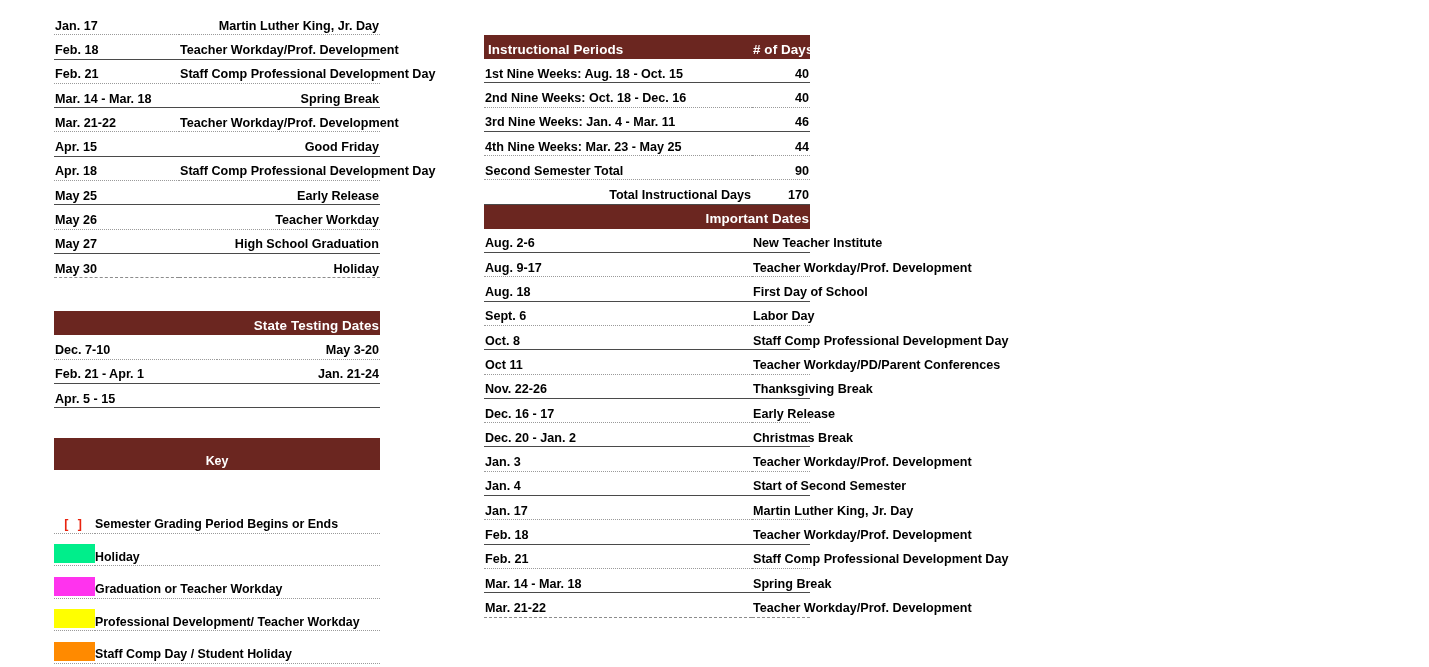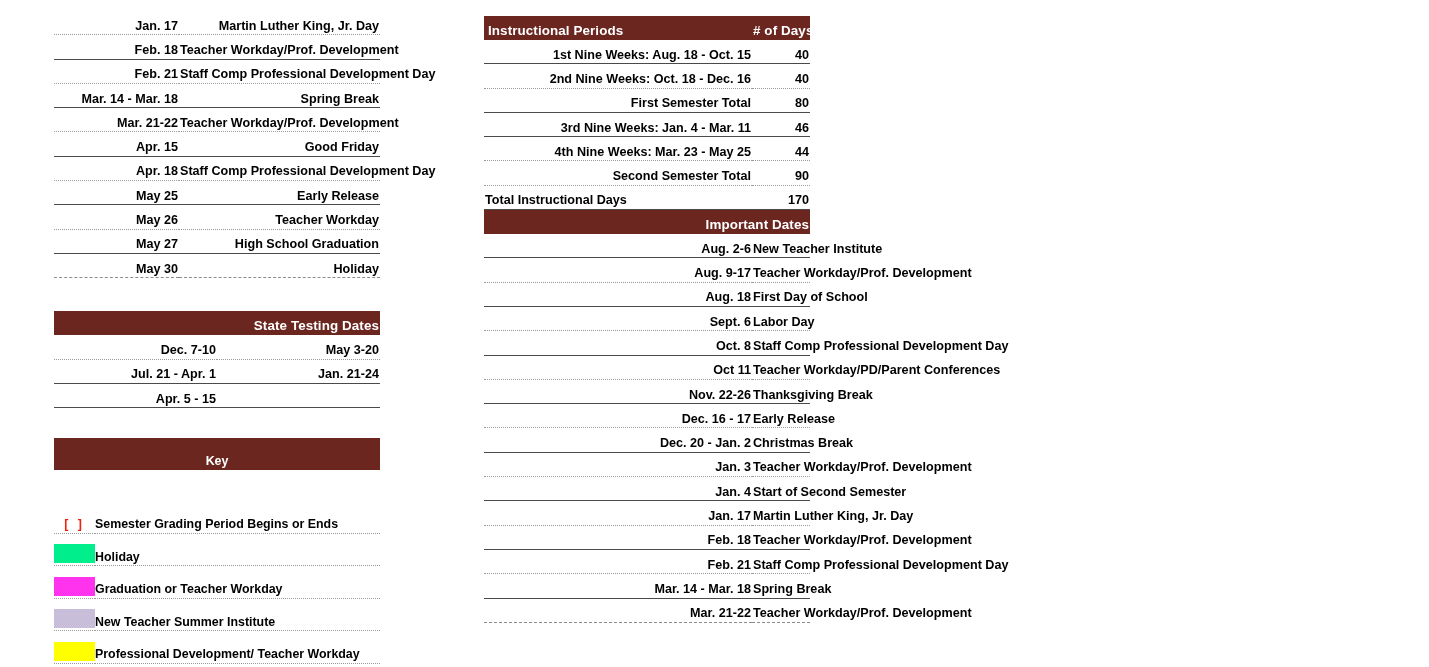--- a/index.html
+++ b/index.html
@@ -18,21 +18,21 @@
 
   .col-left {
     position: absolute;
     left: 54px;
     top: 11px;
     width: 326px;
   }
   .col-right {
     position: absolute;
     left: 484px;
-    top: 16px;
+    top: 35px;
     width: 326px;
   }
 
   table.cal {
     border-collapse: collapse;
     width: 100%;
     table-layout: fixed;
   }
   table.cal td {
     font-size: 12.6px;
@@ -43,23 +43,23 @@
     vertical-align: bottom;
     white-space: nowrap;
     overflow: visible;
   }
 
   
   .b-dot   { border-bottom: 1px dotted #9a9a9a; }
   .b-solid { border-bottom: 1px solid #4a4a4a; }
   .b-dash  { border-bottom: 1px dashed #8c8c8c; }
 
-  .date-cell  { text-align: right; }
+  .date-cell  { text-align: left; }
   .desc-cell  { text-align: right; }
-  .desc-center{ text-align: left; }
+  .desc-center{ text-align: right; }
 
   
   tr.band td {
     background: #6b2620;
     color: #ffffff;
     text-align: right;
     font-size: 13.4px;
     font-weight: bold;
     height: 21px;
     padding-bottom: 3px;
@@ -192,21 +192,21 @@
       <tr class="band">
         <td colspan="2">State Testing Dates</td>
       </tr>
     </tbody>
     <tbody>
         <tr>
           <td class="date-cell b-dot">Dec. 7-10</td>
           <td class="desc-cell b-dot">May 3-20</td>
         </tr>
         <tr>
-          <td class="date-cell b-solid">Jul. 21 - Apr. 1</td>
+          <td class="date-cell b-solid">Feb. 21 - Apr. 1</td>
           <td class="desc-cell b-solid">Jan. 21-24</td>
         </tr>
         <tr>
           <td class="date-cell b-solid">Apr. 5 - 15</td>
           <td class="desc-cell b-solid"></td>
         </tr>
       </tbody>
   </table>
 
   <table class="keytab" style="margin-top:30px">
@@ -234,26 +234,20 @@
           <td class="keylabel">Holiday</td>
         </tr>
         <tr>
           <td class="swatch">
             <div style="background: rgb(255, 51, 238);"></div>
           </td>
           <td class="keylabel">Graduation or Teacher Workday</td>
         </tr>
         <tr>
           <td class="swatch">
-            <div style="background: rgb(201, 190, 218);"></div>
-          </td>
-          <td class="keylabel">New Teacher Summer Institute</td>
-        </tr>
-        <tr>
-          <td class="swatch">
             <div style="background: rgb(255, 255, 0);"></div>
           </td>
           <td class="keylabel wide-label">Professional Development/ Teacher Workday</td>
         </tr>
         <tr>
           <td class="swatch">
             <div style="background: rgb(255, 138, 0);"></div>
           </td>
           <td class="keylabel">Staff  Comp Day / Student Holiday</td>
         </tr>
@@ -290,24 +284,20 @@
     <tbody>
         <tr>
           <td class="date-cell b-solid">1st Nine Weeks: Aug. 18 - Oct. 15</td>
           <td class="num-cell b-solid">40</td>
         </tr>
         <tr>
           <td class="date-cell b-dot">2nd Nine Weeks: Oct. 18 - Dec. 16</td>
           <td class="num-cell b-dot">40</td>
         </tr>
         <tr>
-          <td class="date-cell b-solid">First Semester Total</td>
-          <td class="num-cell b-solid">80</td>
-        </tr>
-        <tr>
           <td class="date-cell b-solid">3rd Nine Weeks: Jan. 4 - Mar. 11</td>
           <td class="num-cell b-solid">46</td>
         </tr>
         <tr>
           <td class="date-cell b-dot">4th Nine Weeks: Mar. 23 - May 25</td>
           <td class="num-cell b-dot">44</td>
         </tr>
         <tr>
           <td class="date-cell b-dot">Second Semester Total</td>
           <td class="num-cell b-dot">90</td>

